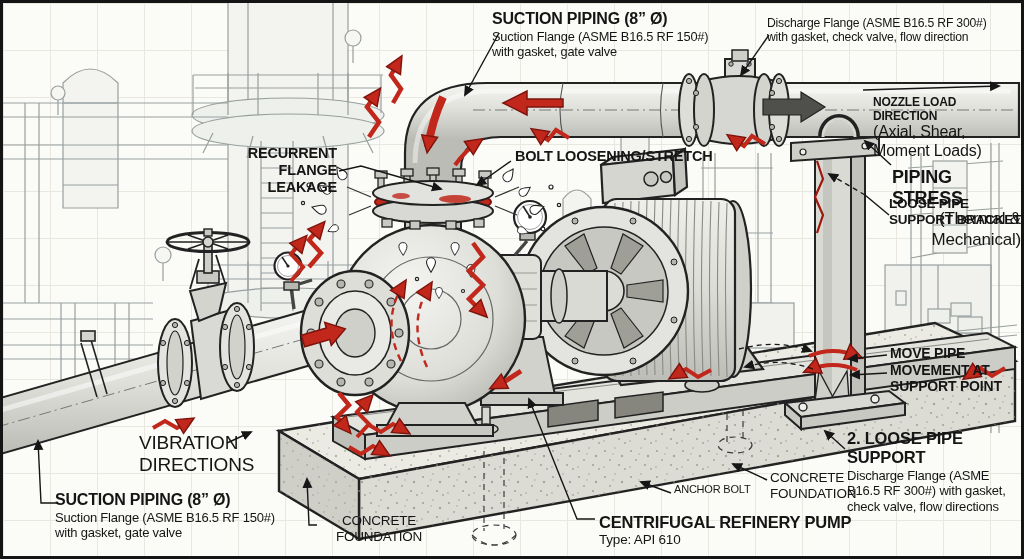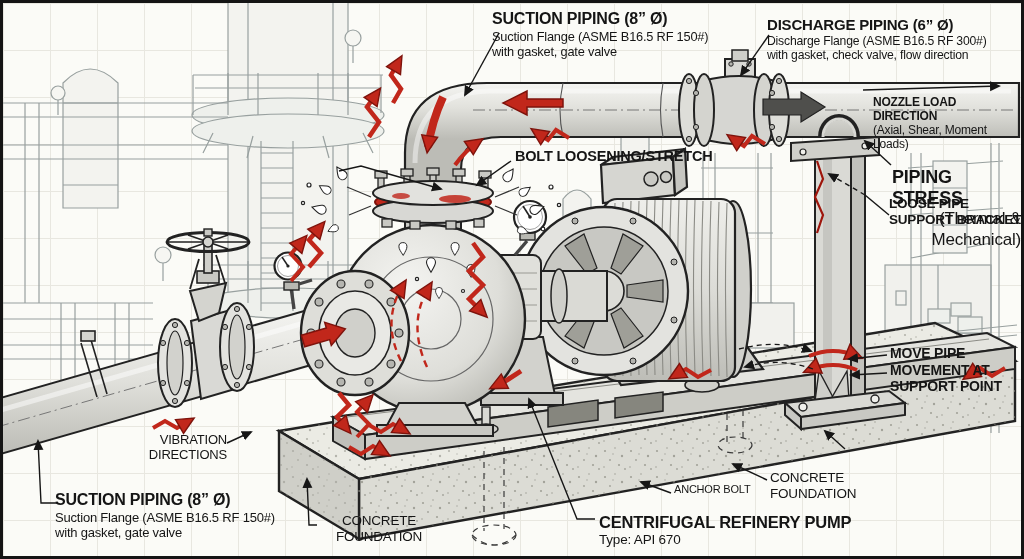--- a/index.html
+++ b/index.html
@@ -12,28 +12,28 @@
       linear-gradient(90deg,#e8e7e0 1px, transparent 1px);
     background-size:47px 47px;
     font-family:"Liberation Sans", sans-serif; color:#151515;padding-left:8px;
   }
   #art{position:absolute;left:0;top:0;z-index:1;}
   .lbl{position:absolute;z-index:2;letter-spacing:-0.2px;line-height:1.18;}
   .t{display:block;font-weight:700;white-space:pre-line;}
   .s{display:block;font-weight:400;white-space:pre-line;}
   .lbl-suction-top{left:489px;top:7px;}  .lbl-suction-top .t{font-size:16px;} .lbl-suction-top .s{font-size:12.8px;}
   .lbl-discharge{left:764px;top:13px;}   .lbl-discharge .t{font-size:15px;}  .lbl-discharge .s{font-size:12.2px;}
-  .lbl-nozzle{left:870px;top:92px;width:150px;text-align:left;} .lbl-nozzle .t{font-size:12px;} .lbl-nozzle .s{font-size:12px;}
+  .lbl-nozzle{left:870px;top:92px;width:150px;text-align:left;} .lbl-nozzle .t{font-size:12px;} .lbl-nozzle .s{font-size:16px;}
   .lbl-stress{left:889px;top:164px;}     .lbl-stress .t{font-size:18px;}     .lbl-stress .s{font-size:17px;text-align:right;}
   .lbl-bracket{left:886px;top:193px;font-size:13.5px;font-weight:600;white-space:pre-line;}
   .lbl-recurrent{left:228px;top:142px;width:106px;text-align:right;font-size:14.5px;font-weight:700;white-space:pre-line;}
   .lbl-bolt{left:512px;top:145px;font-size:14.5px;font-weight:700;}
   .lbl-move{left:887px;top:342px;font-size:14px;font-weight:600;white-space:pre-line;}
   .lbl-support2{left:844px;top:426px;}   .lbl-support2 .t{font-size:16.5px;} .lbl-support2 .s{font-size:13px;}
-  .lbl-vibration{left:136px;top:429px;width:88px;text-align:right;font-size:13px;white-space:pre-line;}
+  .lbl-vibration{left:136px;top:429px;width:88px;text-align:right;font-size:19px;white-space:pre-line;}
   .lbl-suction-bot{left:52px;top:488px;} .lbl-suction-bot .t{font-size:16px;} .lbl-suction-bot .s{font-size:13px;}
   .lbl-concrete-l{left:312px;top:510px;width:128px;text-align:center;font-size:13.5px;white-space:pre-line;}
   .lbl-anchor{left:671px;top:480px;font-size:11px;}
   .lbl-concrete-r{left:767px;top:467px;font-size:13.5px;white-space:pre-line;}
   .lbl-pump{left:596px;top:510px;}       .lbl-pump .t{font-size:16.5px;}     .lbl-pump .s{font-size:13.5px;}
 </style>
 </head>
 <body>
 
 <div id="canvas">
@@ -473,47 +473,54 @@
   <path d="M592,516 L574,516 L526,396" marker-end="url(#ah)"></path>
 </g>
 </svg>
 
 <div class="lbl lbl-suction-top">
   <span class="t">SUCTION PIPING (8” Ø)</span>
   <span class="s">Suction Flange (ASME B16.5 RF 150#)
 with gasket, gate valve</span>
 </div>
 <div class="lbl lbl-discharge">
-  <span class="t">DISCHARGE PIPING (6” Ø)</span>
   <span class="s">Discharge Flange (ASME B16.5 RF 300#)
 with gasket, check valve, flow direction</span>
 </div>
 <div class="lbl lbl-nozzle">
   <span class="t">NOZZLE LOAD DIRECTION</span>
   <span class="s">(Axial, Shear, Moment Loads)</span>
 </div>
 <div class="lbl lbl-stress">
   <span class="t">PIPING STRESS</span>
   <span class="s">(Thermal &amp; Mechanical)</span>
 </div>
 <div class="lbl lbl-bracket">LOOSE PIPE
 SUPPORT BRACKET</div>
+<div class="lbl lbl-recurrent">RECURRENT
+FLANGE LEAKAGE</div>
 <div class="lbl lbl-move">MOVE PIPE
 MOVEMENT AT
 SUPPORT POINT</div>
 <div class="lbl lbl-bolt">BOLT LOOSENING/STRETCH</div>
+<div class="lbl lbl-support2">
+  <span class="t">2. LOOSE PIPE SUPPORT</span>
+  <span class="s">Discharge Flange (ASME
+B16.5 RF 300#) with gasket,
+check valve, flow directions</span>
+</div>
 <div class="lbl lbl-vibration">VIBRATION
 DIRECTIONS</div>
 <div class="lbl lbl-suction-bot">
   <span class="t">SUCTION PIPING (8” Ø)</span>
   <span class="s">Suction Flange (ASME B16.5 RF 150#)
 with gasket, gate valve</span>
 </div>
 <div class="lbl lbl-concrete-l">CONCRETE
 FOUNDATION</div>
 <div class="lbl lbl-anchor">ANCHOR BOLT</div>
 <div class="lbl lbl-concrete-r">CONCRETE
 FOUNDATION</div>
 <div class="lbl lbl-pump">
   <span class="t">CENTRIFUGAL REFINERY PUMP</span>
-  <span class="s">Type: API 670</span>
+  <span class="s">Type: API 610</span>
 </div>
 </div>
 
 </body></html>

